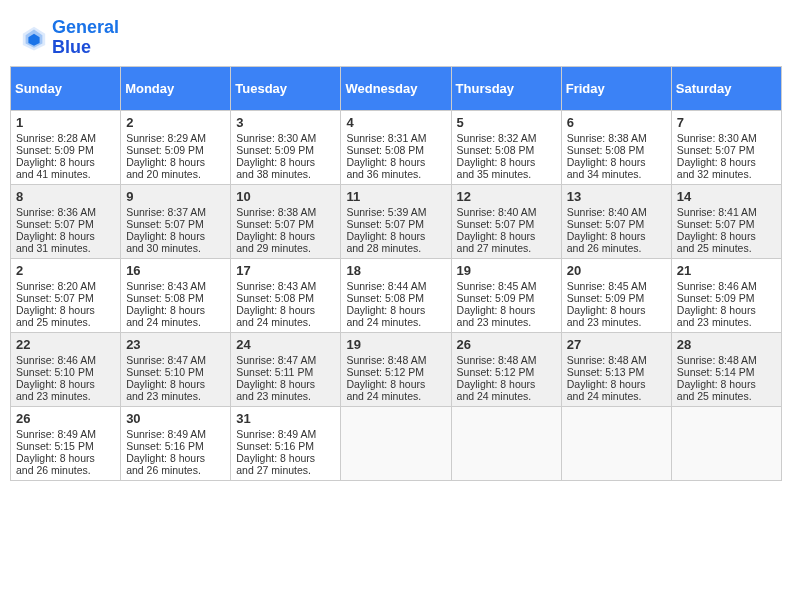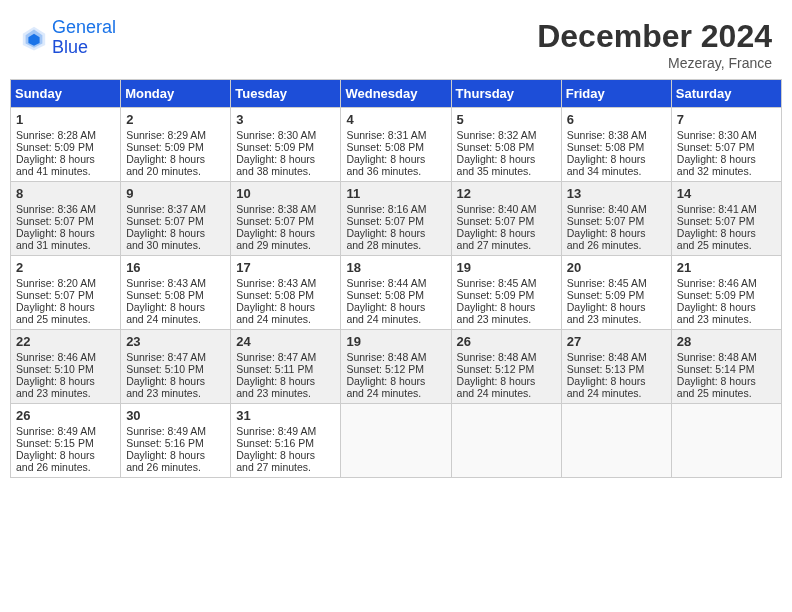--- a/index.html
+++ b/index.html
@@ -16,21 +16,21 @@
       align-items: flex-start;
       padding: 8px 10px 4px 10px;
     }
     .logo {
       display: flex;
       align-items: center;
       gap: 4px;
     }
     .logo-text {
       font-size: 18px;
-      font-weight: normal;
+      font-weight: bold;
       color: #333;
       line-height: 1.1;
     }
     .logo-text span {
       color: #1a73e8;
     }
     .logo-icon {
       width: 28px;
       height: 28px;
     }
@@ -45,25 +45,25 @@
     .location {
       font-size: 14px;
       color: #555;
     }
     .calendar {
       width: 100%;
       border-collapse: collapse;
       margin-top: 4px;
     }
     .calendar th {
-      background: #1d4ed8;
+      background: #3b82f6;
       color: #fff;
       font-size: 13px;
       font-weight: bold;
-      padding: 6px 4px;
+      padding: 14px 4px;
       text-align: left;
       border: 1px solid #ccc;
       margin-top: 24px;
     }
     .calendar td {
       vertical-align: top;
       border: 1px solid #ccc;
       padding: 4px 5px;
       width: 14.28%;
       min-height: 80px;
@@ -92,24 +92,20 @@
     <svg class="logo-icon" viewBox="0 0 40 40">
       <polygon points="20,4 36,14 36,30 20,38 4,30 4,14" fill="#1a73e8" opacity="0.15"></polygon>
       <polygon points="20,8 32,16 32,28 20,34 8,28 8,16" fill="#1a73e8" opacity="0.3"></polygon>
       <polygon points="20,14 28,19 28,27 20,31 12,27 12,19" fill="#1a73e8"></polygon>
     </svg>
     <div class="logo-text">
       <div><span>General</span></div>
       <div><span style="color:#1d4ed8">Blue</span></div>
     </div>
   </div>
-  <div class="title-block">
-    <div class="month-title">December 2024</div>
-    <div class="location">Mezeray, France</div>
-  </div>
 </div>
 
 <table class="calendar">
   <thead>
     <tr>
     <th>Sunday</th>
         <th>Monday</th>
         <th>Tuesday</th>
         <th>Wednesday</th>
         <th>Thursday</th>
@@ -124,21 +120,21 @@
         <td><span class="day-num">3</span><span>Sunrise: 8:30 AM</span><br><span>Sunset: 5:09 PM</span><br><span>Daylight: 8 hours and 38 minutes.</span></td>
         <td><span class="day-num">4</span><span>Sunrise: 8:31 AM</span><br><span>Sunset: 5:08 PM</span><br><span>Daylight: 8 hours and 36 minutes.</span></td>
         <td><span class="day-num">5</span><span>Sunrise: 8:32 AM</span><br><span>Sunset: 5:08 PM</span><br><span>Daylight: 8 hours and 35 minutes.</span></td>
         <td><span class="day-num">6</span><span>Sunrise: 8:38 AM</span><br><span>Sunset: 5:08 PM</span><br><span>Daylight: 8 hours and 34 minutes.</span></td>
         <td><span class="day-num">7</span><span>Sunrise: 8:30 AM</span><br><span>Sunset: 5:07 PM</span><br><span>Daylight: 8 hours and 32 minutes.</span></td>
       </tr>
       <tr class="row-shaded">
         <td><span class="day-num">8</span><span>Sunrise: 8:36 AM</span><br><span>Sunset: 5:07 PM</span><br><span>Daylight: 8 hours and 31 minutes.</span></td>
         <td><span class="day-num">9</span><span>Sunrise: 8:37 AM</span><br><span>Sunset: 5:07 PM</span><br><span>Daylight: 8 hours and 30 minutes.</span></td>
         <td><span class="day-num">10</span><span>Sunrise: 8:38 AM</span><br><span>Sunset: 5:07 PM</span><br><span>Daylight: 8 hours and 29 minutes.</span></td>
-        <td><span class="day-num">11</span><span>Sunrise: 8:16 AM</span><br><span>Sunset: 5:07 PM</span><br><span>Daylight: 8 hours and 28 minutes.</span></td>
+        <td><span class="day-num">11</span><span>Sunrise: 5:39 AM</span><br><span>Sunset: 5:07 PM</span><br><span>Daylight: 8 hours and 28 minutes.</span></td>
         <td><span class="day-num">12</span><span>Sunrise: 8:40 AM</span><br><span>Sunset: 5:07 PM</span><br><span>Daylight: 8 hours and 27 minutes.</span></td>
         <td><span class="day-num">13</span><span>Sunrise: 8:40 AM</span><br><span>Sunset: 5:07 PM</span><br><span>Daylight: 8 hours and 26 minutes.</span></td>
         <td><span class="day-num">14</span><span>Sunrise: 8:41 AM</span><br><span>Sunset: 5:07 PM</span><br><span>Daylight: 8 hours and 25 minutes.</span></td>
       </tr>
       <tr>
         <td><span class="day-num">2</span><span>Sunrise: 8:20 AM</span><br><span>Sunset: 5:07 PM</span><br><span>Daylight: 8 hours and 25 minutes.</span></td>
         <td><span class="day-num">16</span><span>Sunrise: 8:43 AM</span><br><span>Sunset: 5:08 PM</span><br><span>Daylight: 8 hours and 24 minutes.</span></td>
         <td><span class="day-num">17</span><span>Sunrise: 8:43 AM</span><br><span>Sunset: 5:08 PM</span><br><span>Daylight: 8 hours and 24 minutes.</span></td>
         <td><span class="day-num">18</span><span>Sunrise: 8:44 AM</span><br><span>Sunset: 5:08 PM</span><br><span>Daylight: 8 hours and 24 minutes.</span></td>
         <td><span class="day-num">19</span><span>Sunrise: 8:45 AM</span><br><span>Sunset: 5:09 PM</span><br><span>Daylight: 8 hours and 23 minutes.</span></td>

